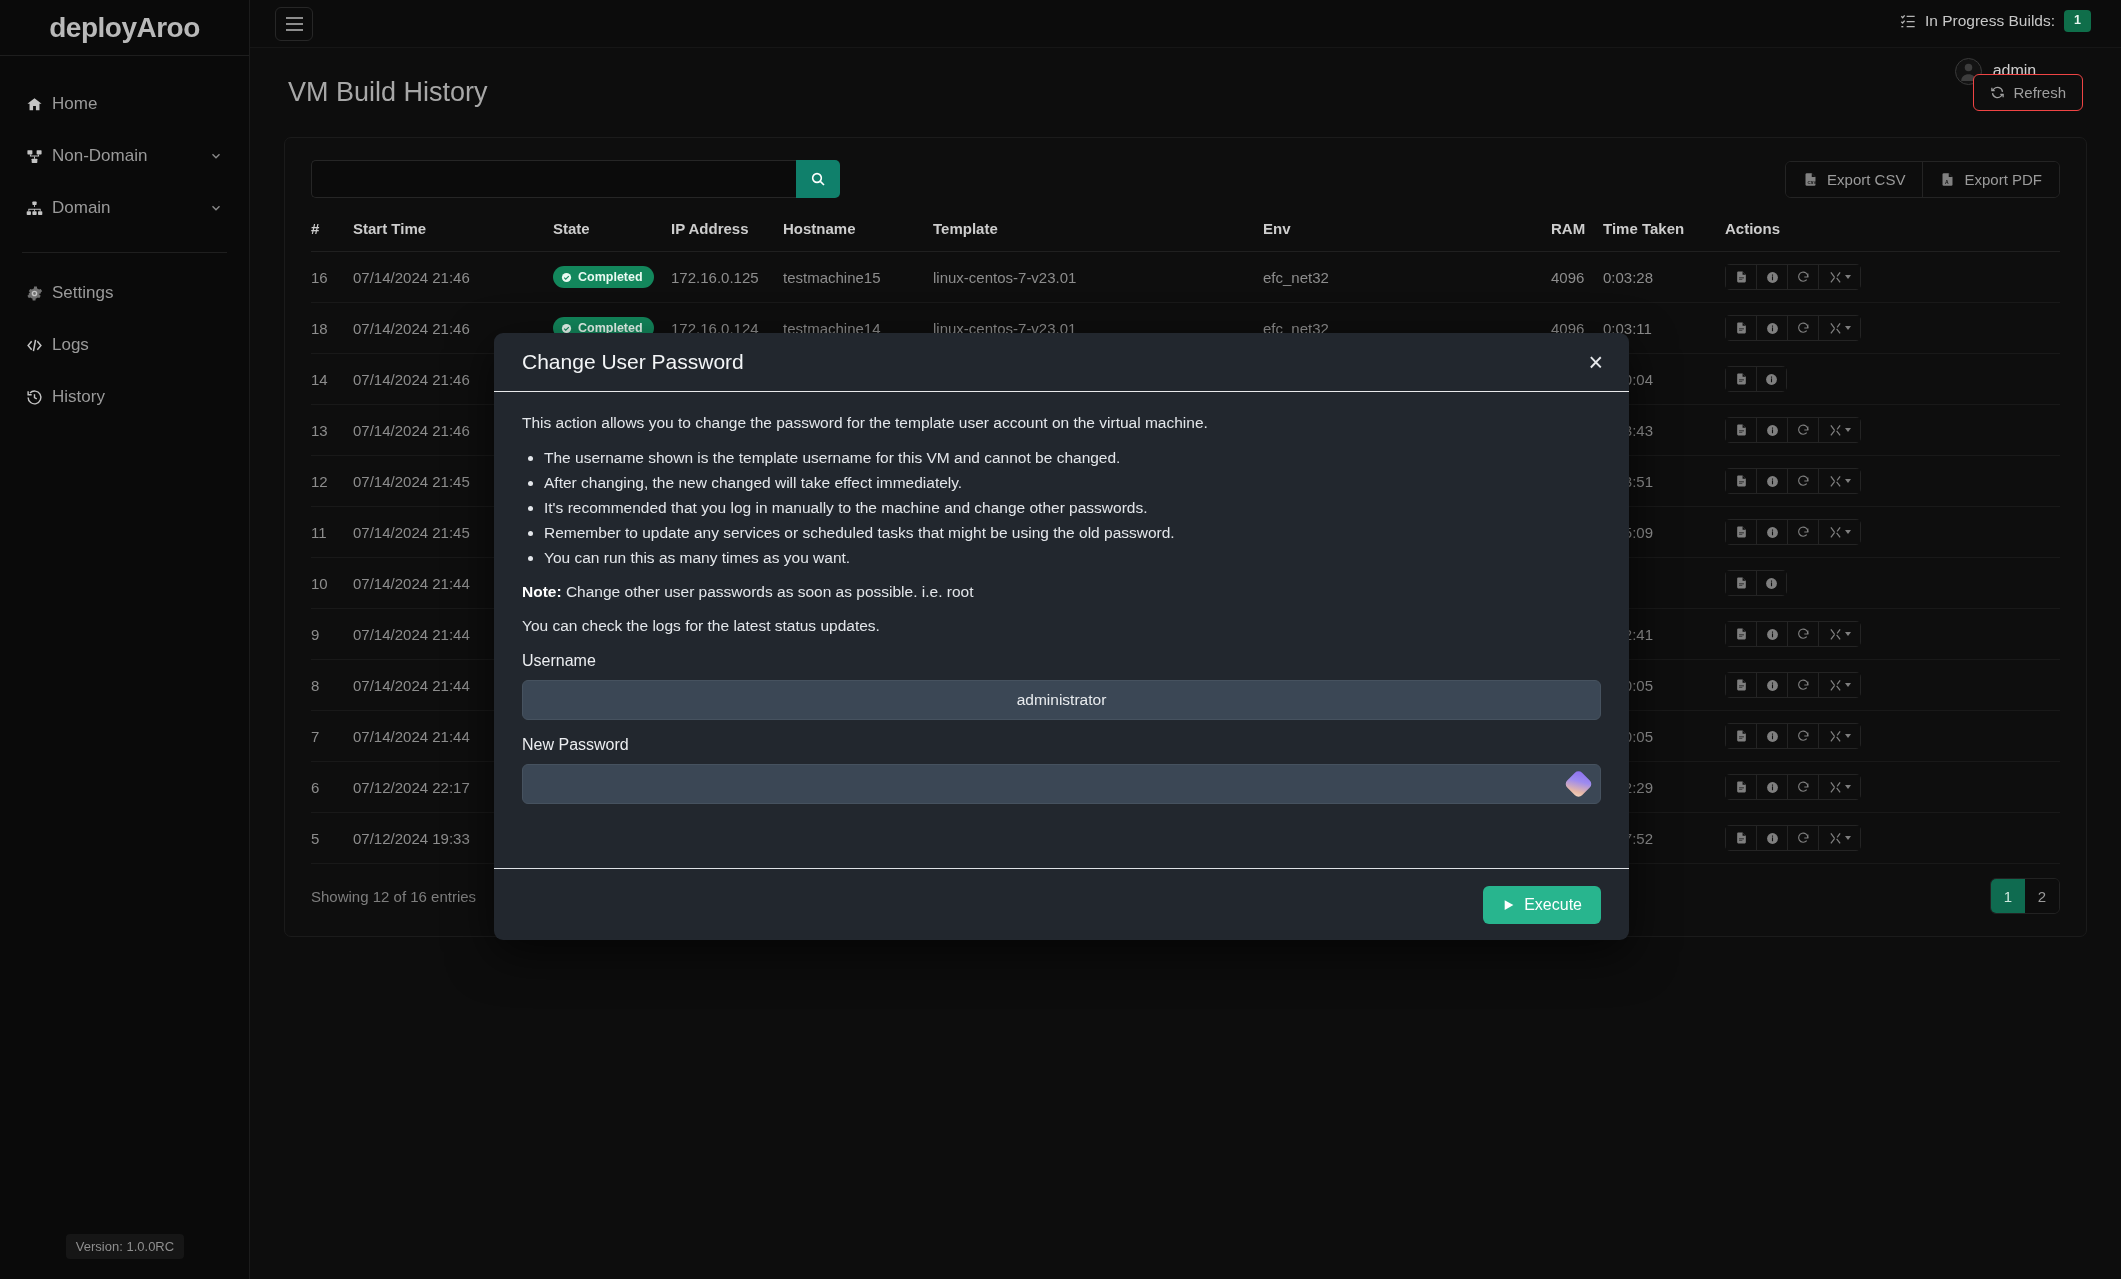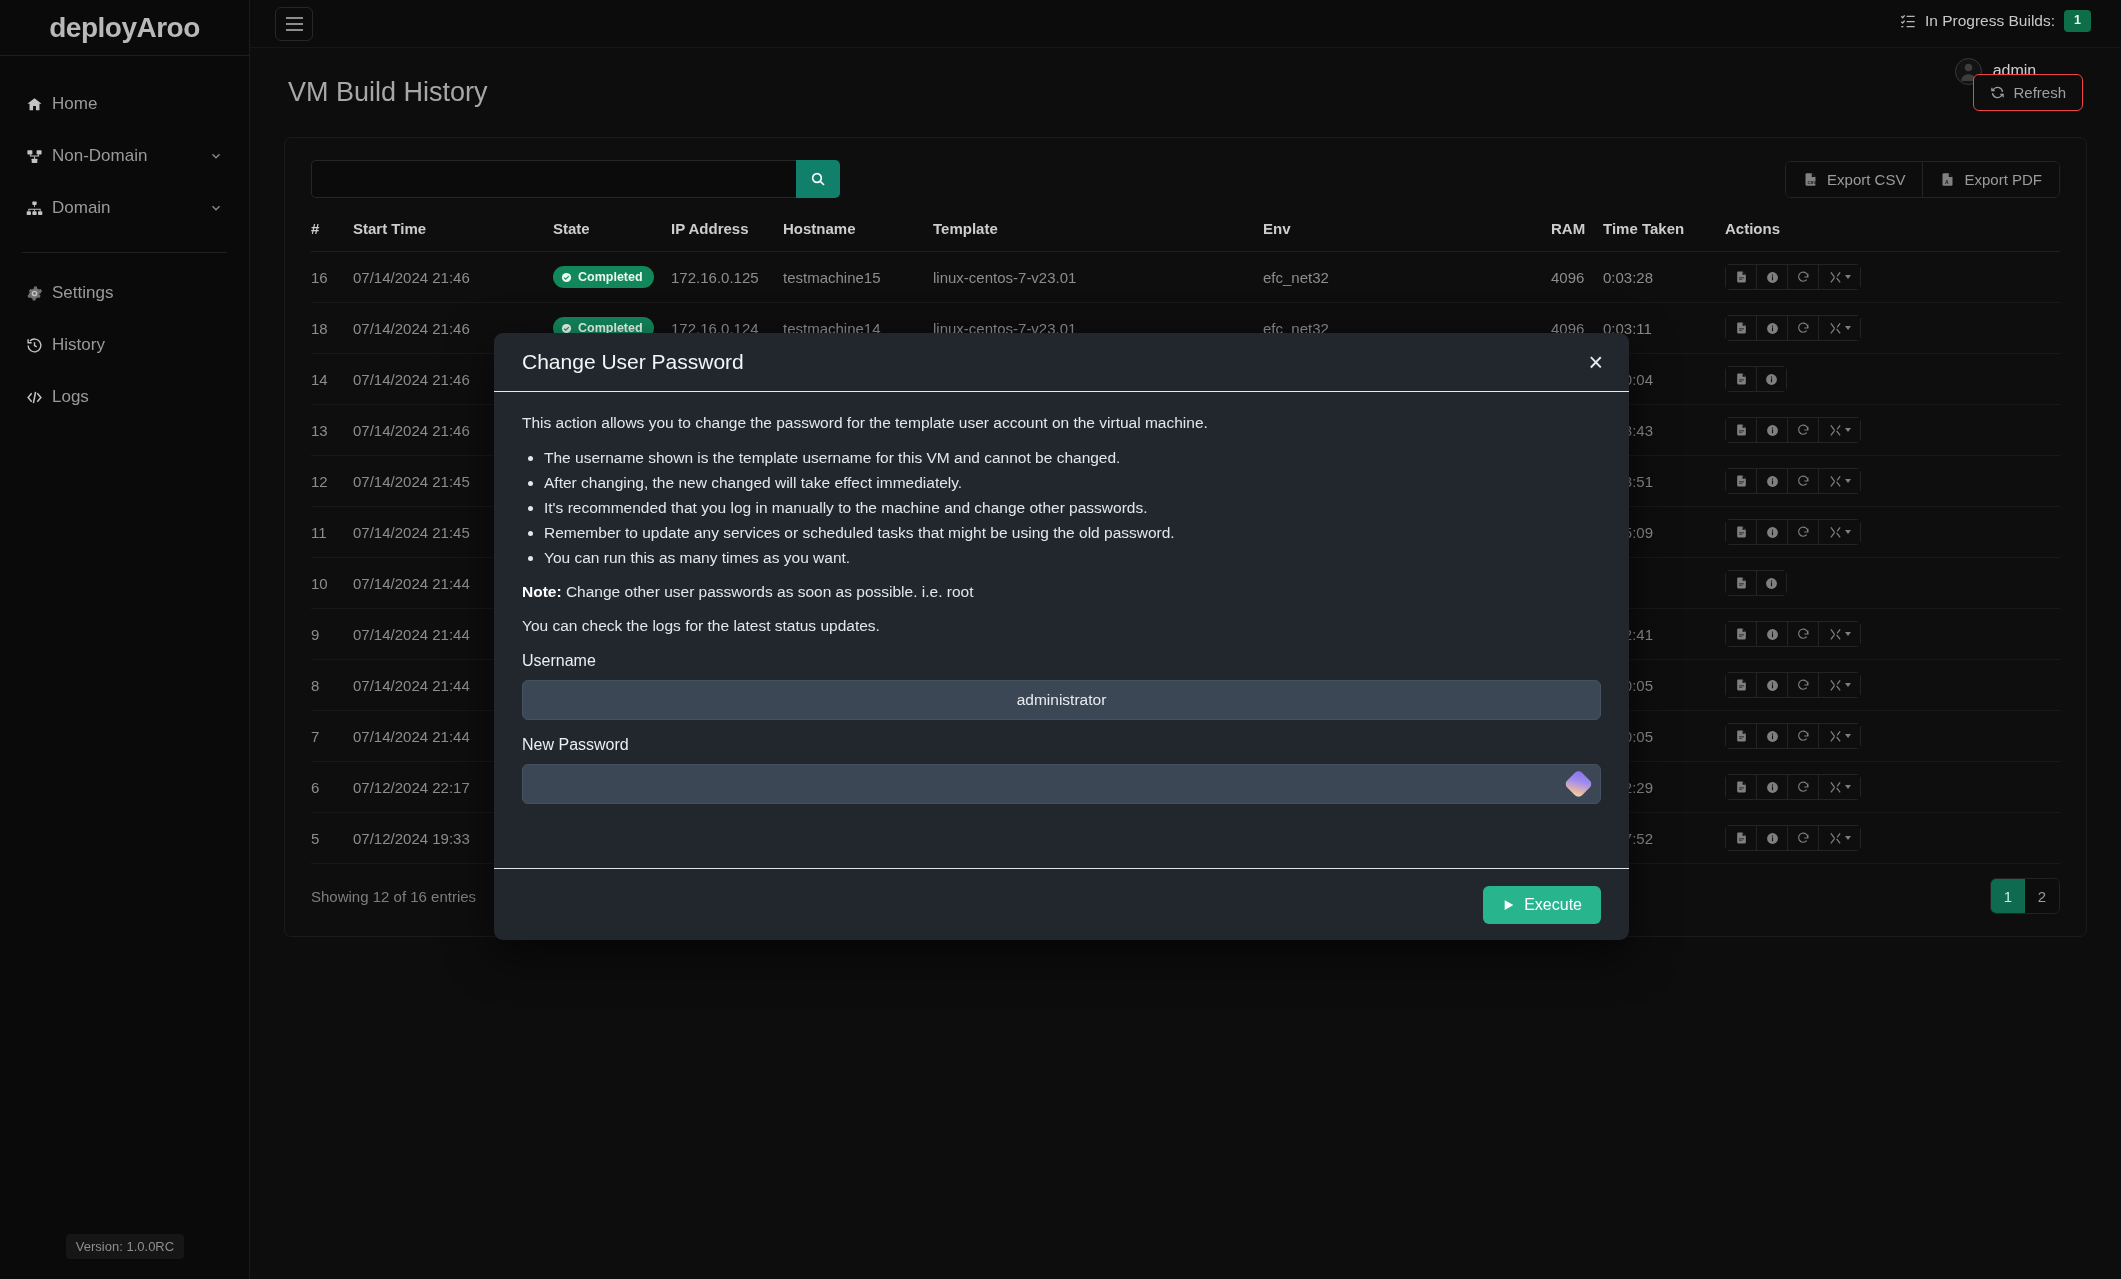--- a/index.html
+++ b/index.html
@@ -305,37 +305,37 @@
       <span class="nav-ico">
         <svg width="17" height="17" viewBox="0 0 24 24" fill="currentColor">
             <path d="M12 8a4 4 0 1 0 0 8 4 4 0 0 0 0-8zm0 6a2 2 0 1 1 0-4 2 2 0 0 1 0 4z"></path>
             <path d="M21 12a8.9 8.9 0 0 0-.15-1.6l2-1.5-2-3.4-2.35.95a9 9 0 0 0-2.8-1.6L15.4 2h-4l-.3 2.85a9 9 0 0 0-2.8 1.6L5.95 5.5l-2 3.4 2 1.5A8.9 8.9 0 0 0 3.8 12c0 .55.05 1.08.15 1.6l-2 1.5 2 3.4 2.35-.95a9 9 0 0 0 2.8 1.6l.3 2.85h4l.3-2.85a9 9 0 0 0 2.8-1.6l2.35.95 2-3.4-2-1.5c.1-.52.15-1.05.15-1.6z" opacity=".55"></path>
           </svg>
       </span>
       <span class="nav-label">Settings</span>
     </div>
     <div class="nav-item">
       <span class="nav-ico">
+        <svg width="17" height="17" viewBox="0 0 24 24" fill="none" stroke="currentColor" stroke-width="2.1">
+            <path d="M8 6l-5 6 5 6"></path>
+            <path d="M16 6l5 6-5 6"></path>
+            <path d="M13.5 4l-3 16"></path>
+          </svg>
+      </span>
+      <span class="nav-label">Logs</span>
+    </div>
+    <div class="nav-item">
+      <span class="nav-ico">
         <svg width="17" height="17" viewBox="0 0 24 24" fill="none" stroke="currentColor" stroke-width="2">
             <path d="M3 12a9 9 0 1 0 2.6-6.4"></path>
             <path d="M3 3v5h5"></path>
             <path d="M12 7.5V12l3.2 2"></path>
           </svg>
       </span>
       <span class="nav-label">History</span>
-    </div>
-    <div class="nav-item">
-      <span class="nav-ico">
-        <svg width="17" height="17" viewBox="0 0 24 24" fill="none" stroke="currentColor" stroke-width="2.1">
-            <path d="M8 6l-5 6 5 6"></path>
-            <path d="M16 6l5 6-5 6"></path>
-            <path d="M13.5 4l-3 16"></path>
-          </svg>
-      </span>
-      <span class="nav-label">Logs</span>
     </div>
   </div>
 
   <div id="version-wrap">
     <span id="version-badge">Version: 1.0.0RC</span>
   </div>
 </div>
 
 <div id="topbar">
   <div id="hamburger">

